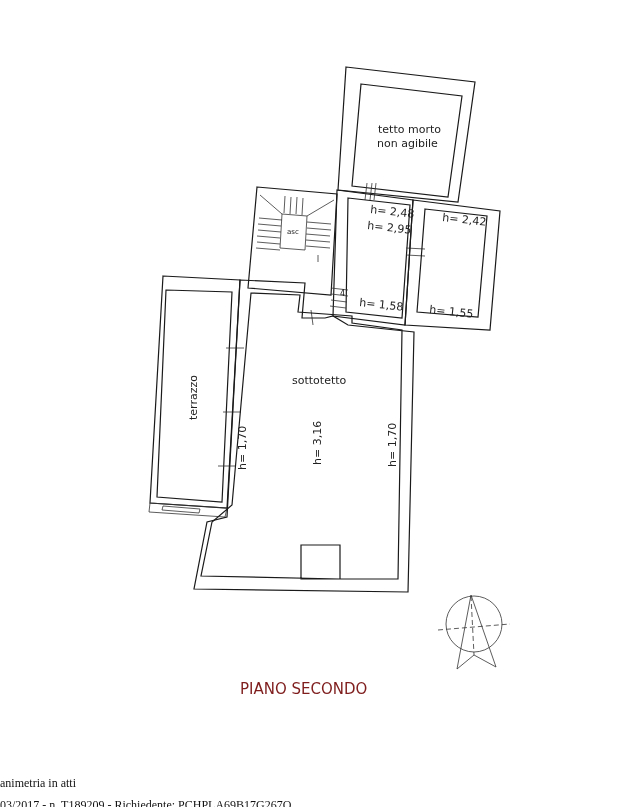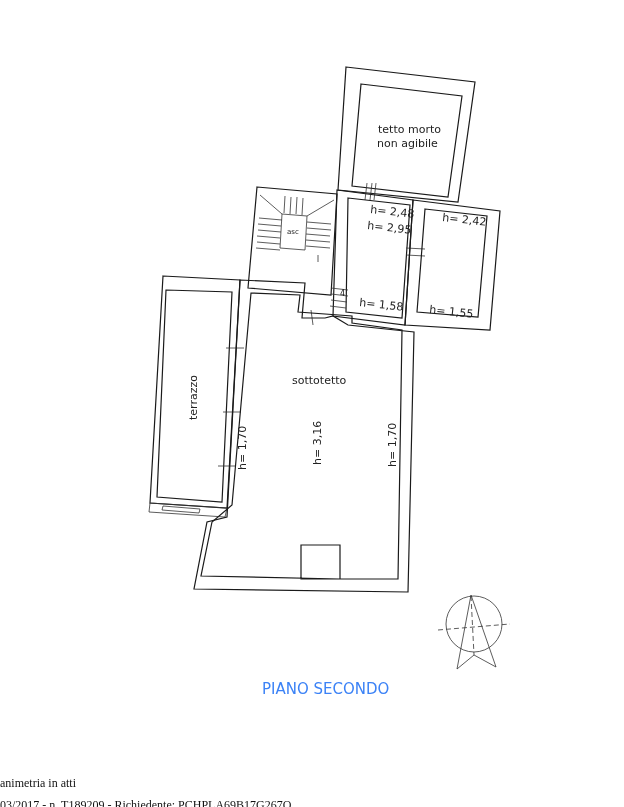--- a/index.html
+++ b/index.html
@@ -2,21 +2,21 @@
 <html><head>
 <meta charset="utf-8">
 <style>
   html, body { margin: 0; padding: 0; background: #ffffff; }
   body { width: 624px; height: 807px; position: relative; overflow: hidden; }
   #plan { position: absolute; left: 0; top: 0; width: 624px; height: 807px; }
   .wall { fill: none; stroke: #1a1a1a; stroke-width: 1.2; }
   .thin { fill: none; stroke: #333; stroke-width: 0.8; }
   .dash { fill: none; stroke: #333; stroke-width: 0.8; stroke-dasharray: 5 3; }
   .lbl { font-family: "DejaVu Sans", sans-serif; fill: #222; }
-  .caption { position: absolute; font-family: "DejaVu Sans", sans-serif; color: #3b82f6; font-size: 15px; line-height: 19px; margin-left: 22px; }
+  .caption { position: absolute; font-family: "DejaVu Sans", sans-serif; color: #7f1d1d; font-size: 15px; line-height: 19px; }
   .footer { position: absolute; left: 0; font-family: "Liberation Serif", serif; color: #111; font-size: 12px; white-space: nowrap; }
 </style>
 </head>
 <body>
 
 <svg id="plan" viewBox="0 0 624 807" xmlns="http://www.w3.org/2000/svg">
 
   <g>
     <polygon class="wall" points="346,67 475,82 458,202 338,190"></polygon>
     <polygon class="wall" points="361,84 462,96 448,197 352,186"></polygon>

